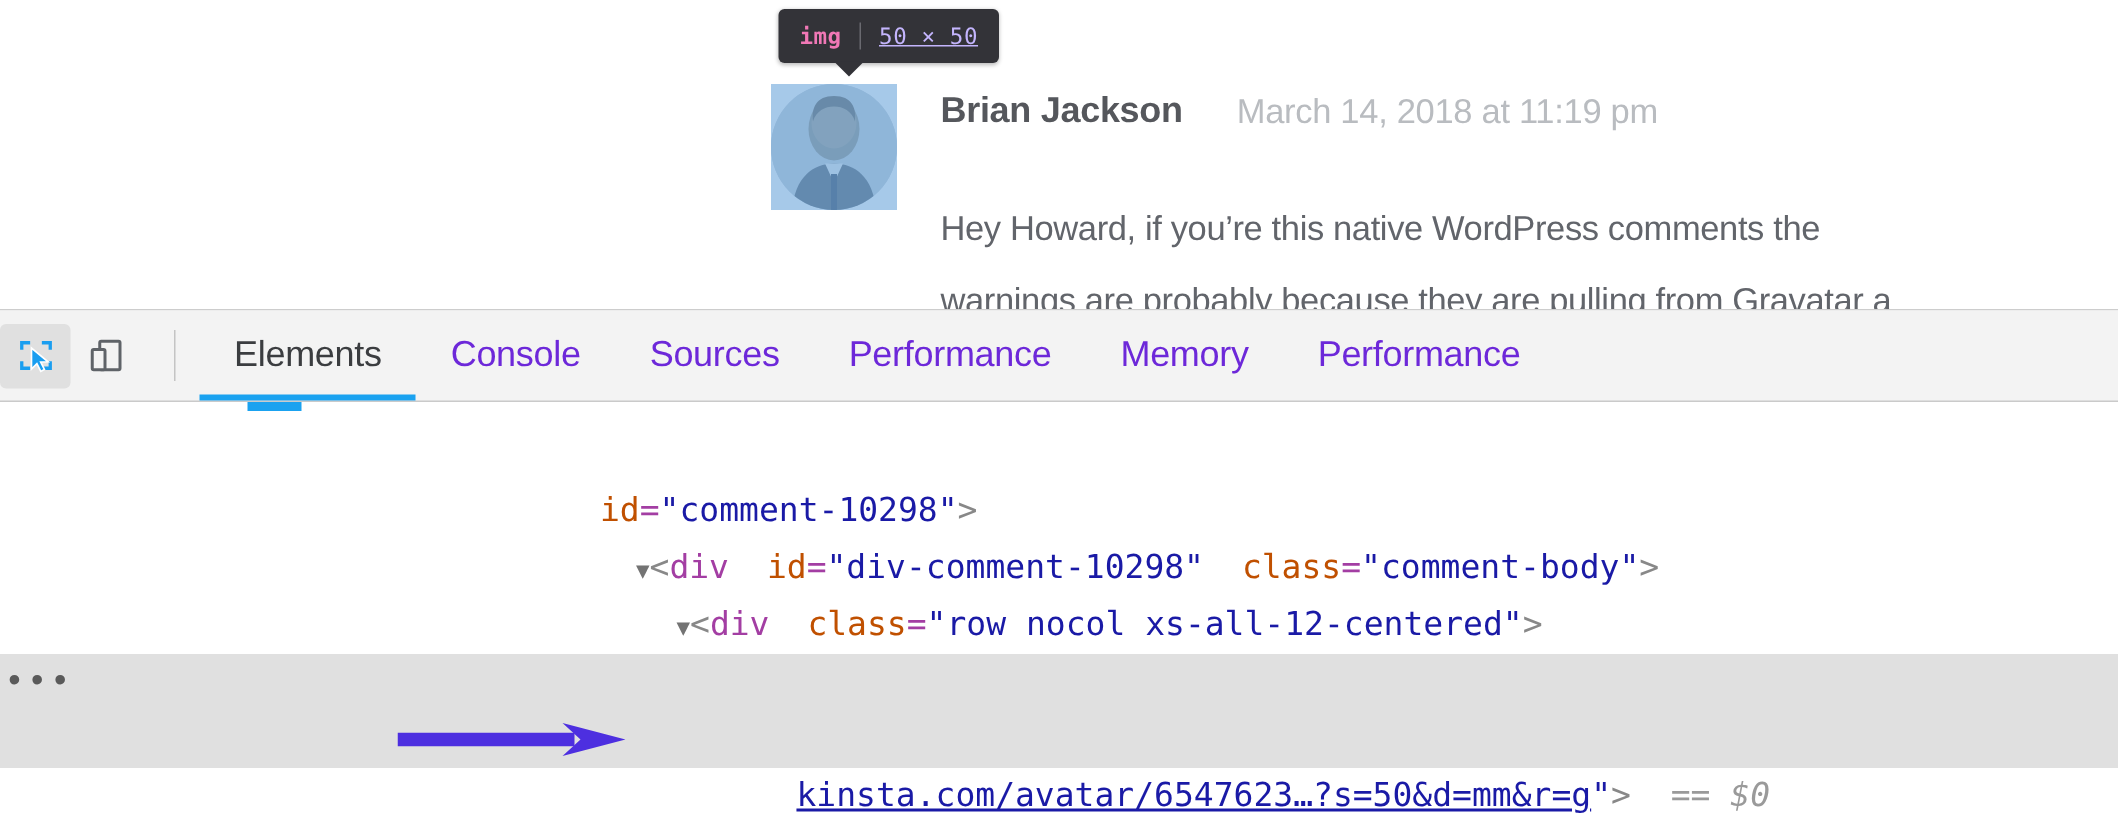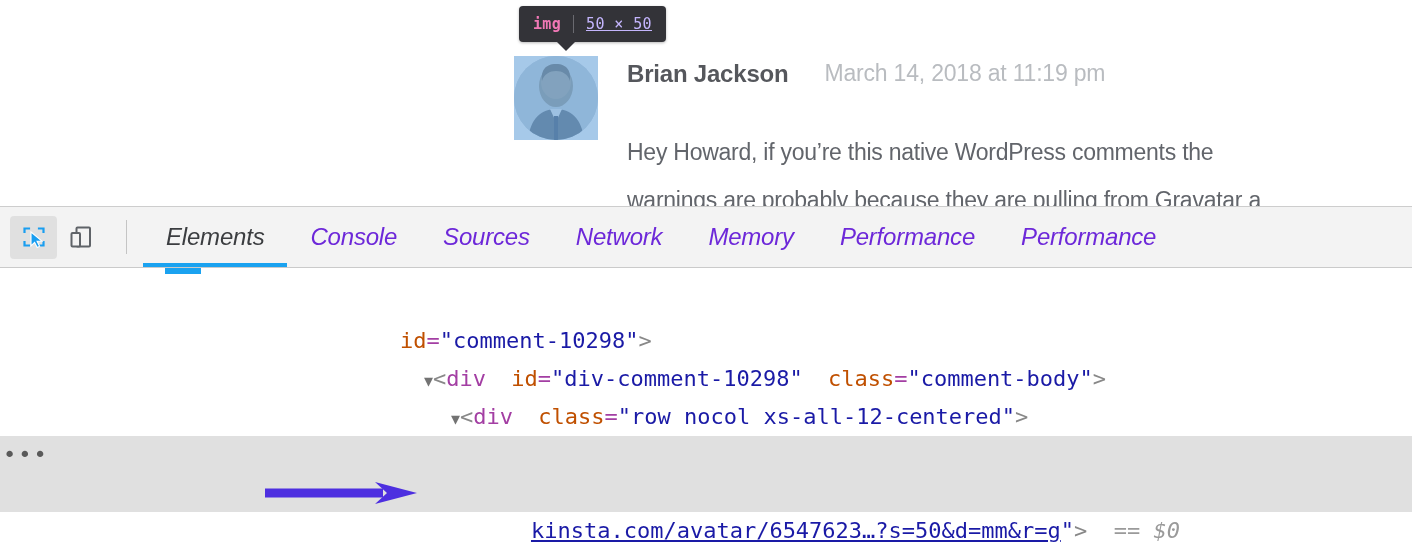--- a/index.html
+++ b/index.html
@@ -92,21 +92,21 @@
     position: absolute;
     inset: 0;
     background: rgba(111, 168, 220, 0.62);
   }
 
   .comment-head {
     position: absolute;
     left: 627px;
     top: 60px;
     display: flex;
-    align-items: flex-start;
+    align-items: flex-end;
   }
   .comment-author {
     font-size: 24px;
     font-weight: bold;
     color: #55575c;
     letter-spacing: -0.2px;
   }
   .comment-date {
     margin-left: 36px;
     font-size: 23px;
@@ -136,23 +136,21 @@
     border-top: 1px solid #cdcdcd;
   }
 
   .dt-toolbar {
     position: relative;
     height: 61px;
     background: #f3f3f3;
     border-bottom: 1px solid #cacaca;
     display: flex;
     align-items: center;
-    padding-left: 10px;
     box-sizing: border-box;
-    font-style: italic;
   }
 
   .tool-btn {
     width: 47px;
     height: 43px;
     display: flex;
     align-items: center;
     justify-content: center;
     border-radius: 4px;
     flex: 0 0 auto;
@@ -338,27 +336,24 @@
         <div class="dt-tab selected">
           <span>Elements</span>
         </div>
         <div class="dt-tab">
           <span>Console</span>
         </div>
         <div class="dt-tab">
           <span>Sources</span>
         </div>
         <div class="dt-tab">
-          <span>Network</span>
+          <span>Performance</span>
         </div>
         <div class="dt-tab">
           <span>Memory</span>
-        </div>
-        <div class="dt-tab">
-          <span>Performance</span>
         </div>
         <div class="dt-tab">
           <span>Performance</span>
         </div>
       </div>
     </div>
 
     <div class="dom-tree">
 
       <div class="dom-clip">

